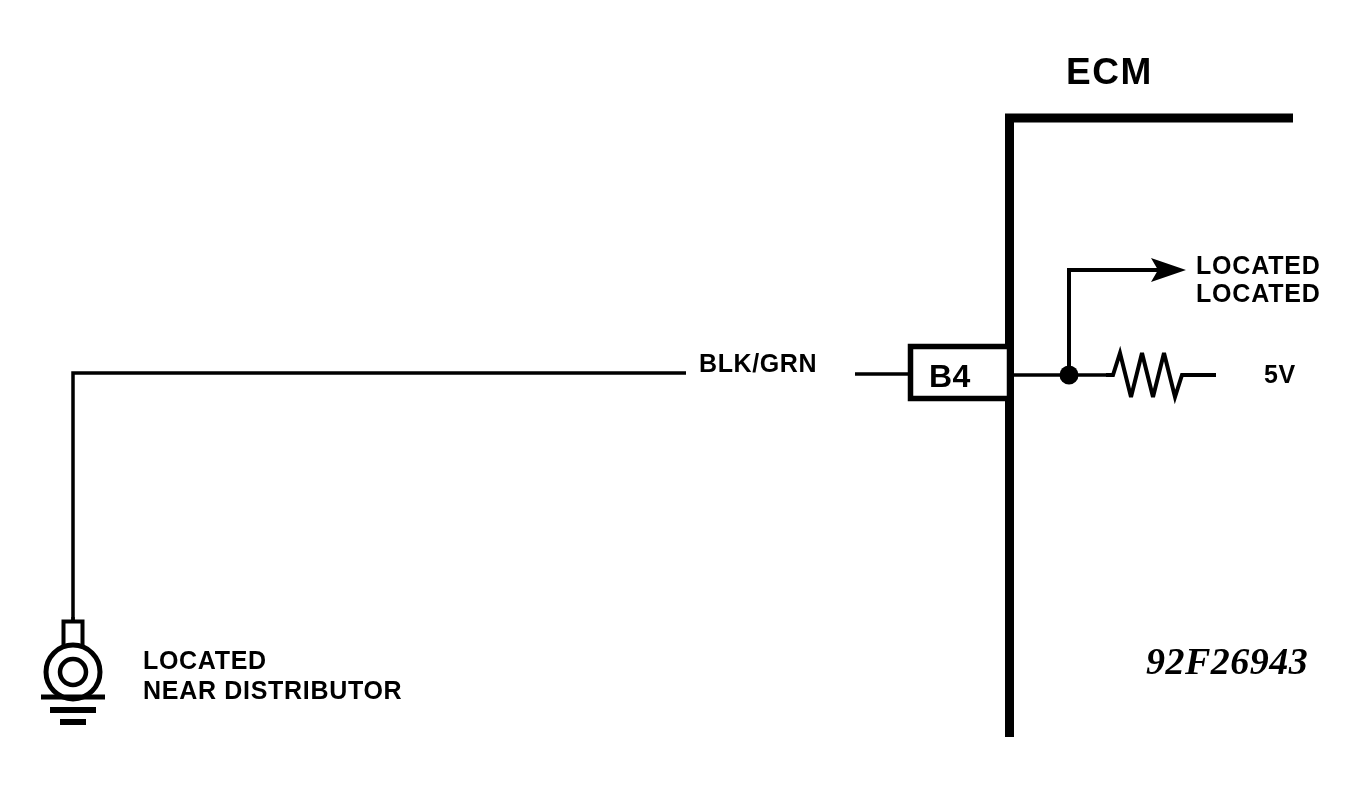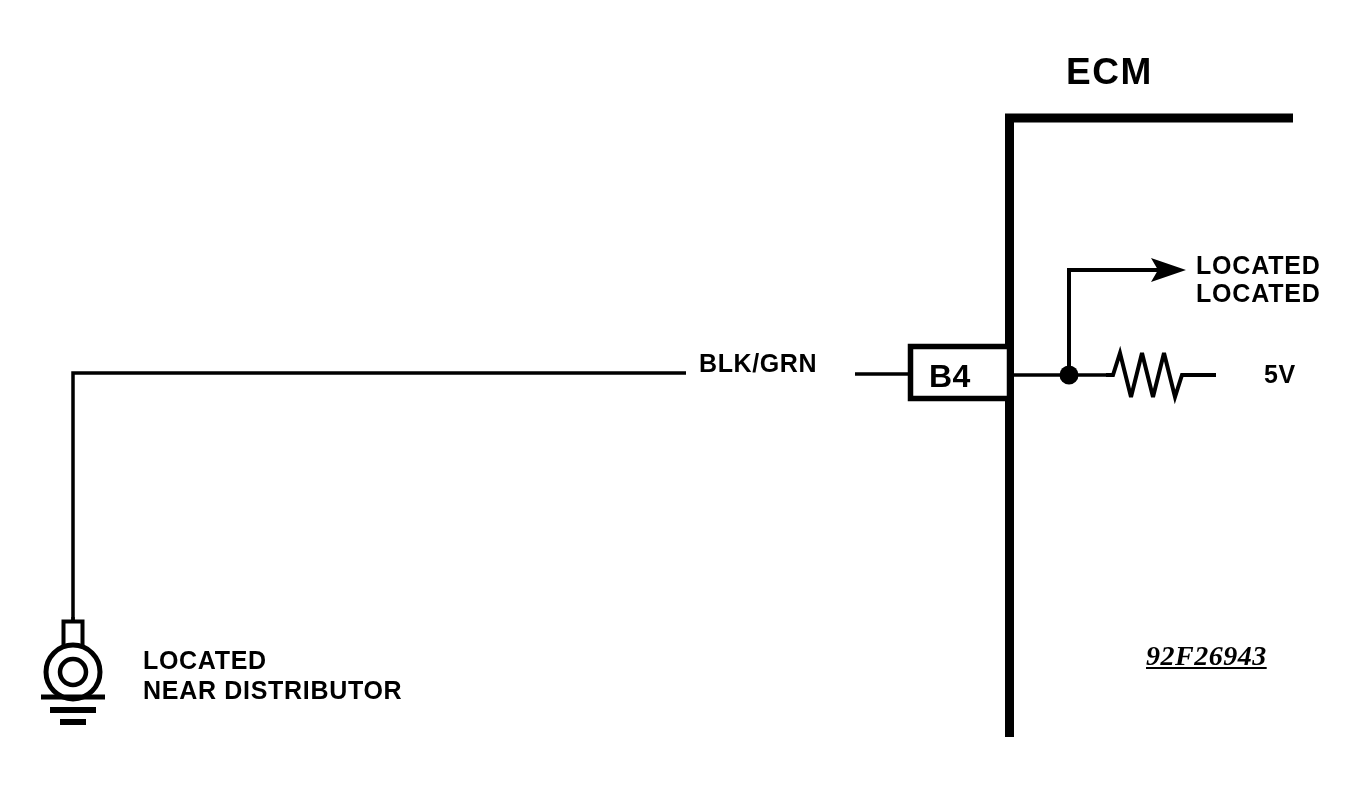--- a/index.html
+++ b/index.html
@@ -69,26 +69,25 @@
   #label-ground-location {
     left: 143px;
     top: 646px;
     font-size: 25px;
     letter-spacing: 0.7px;
     line-height: 1.18;
   }
   #label-diagram-id {
     left: 1146px;
     top: 641px;
-    font-size: 28px;
+    font-size: 38px;
     font-family: "Liberation Serif", serif;
     font-style: italic;
     font-weight: bold;
     letter-spacing: 0.5px;
-    text-decoration: underline;
   }
 </style>
 </head>
 <body>
 
 <div id="diagram-root">
 
   <svg id="schematic-svg" viewBox="0 0 1369 810">
 
     <g>

